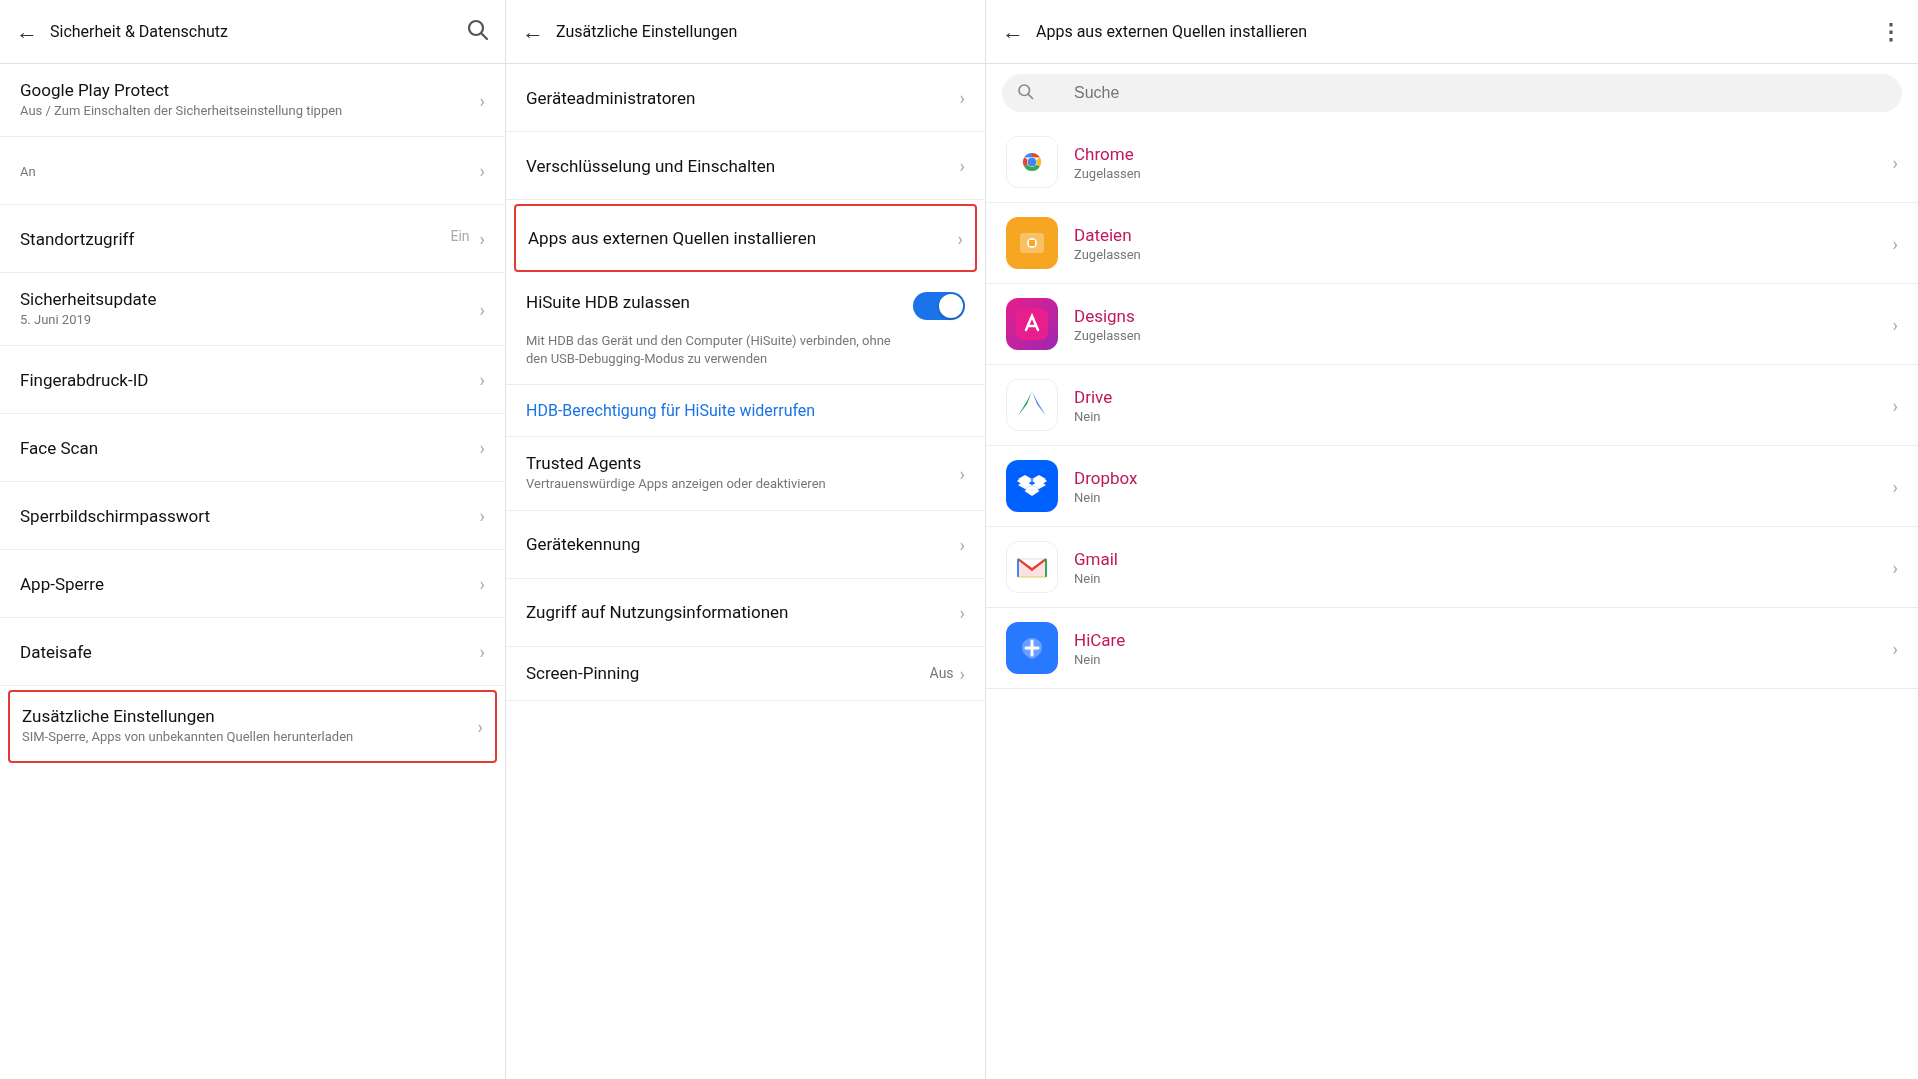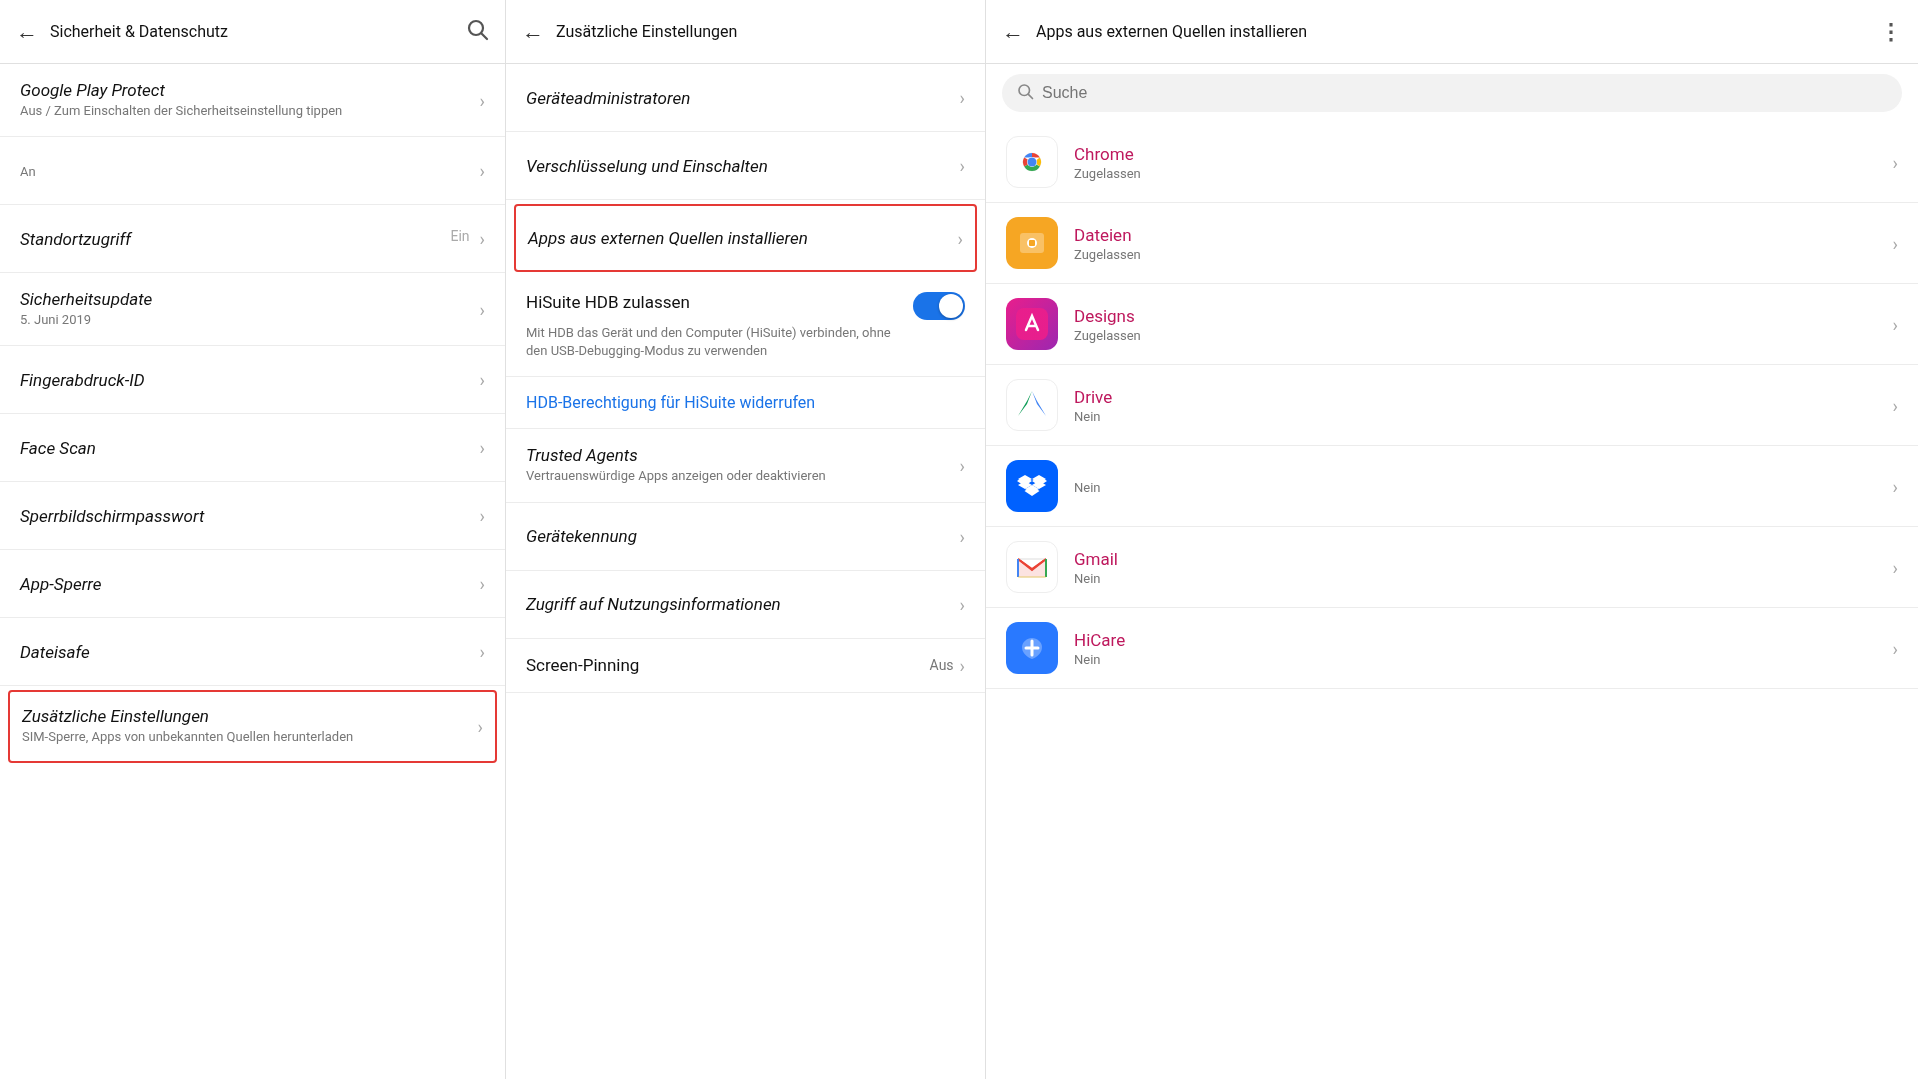--- a/index.html
+++ b/index.html
@@ -64,20 +64,21 @@
 
     
     .search-bar {
       display: flex;
       align-items: center;
       background: #f2f2f2;
       border-radius: 24px;
       margin: 10px 16px;
       padding: 8px 14px;
       flex-shrink: 0;
+      gap: 32px;
     }
     .search-bar input {
       border: none;
       background: transparent;
       font-size: 16px;
       color: #555;
       outline: none;
       flex: 1;
       margin-left: 8px;
     }
@@ -100,21 +101,20 @@
       min-height: 68px;
       position: relative;
     }
     .list-item-content {
       flex: 1;
     }
     .list-item-title {
       font-size: 17px;
       color: #111;
       font-weight: 400;
-      font-style: italic;
     }
     .list-item-sub {
       font-size: 13px;
       color: #777;
       margin-top: 2px;
       line-height: 1.4;
     }
     .list-item-right {
       display: flex;
       align-items: flex-start;
@@ -178,21 +178,21 @@
       display: flex;
       align-items: flex-start;
       gap: 12px;
     }
     .hisuite-content {
       flex: 1;
     }
     .hisuite-title {
       font-size: 17px;
       color: #111;
-      margin-bottom: 12px;
+      margin-bottom: 20px;
     }
     .hisuite-sub {
       font-size: 13px;
       color: #777;
       line-height: 1.4;
     }
 
     
     .app-item {
       display: flex;
@@ -505,20 +505,21 @@
           <path d="M7.5 5 L15 10 L7.5 15 L0 10 Z M22.5 5 L30 10 L22.5 15 L15 10 Z" fill="none"></path>
 
           <polygon points="1,8 8,4 15,8 8,12" fill="#fff"></polygon>
           <polygon points="15,8 22,4 29,8 22,12" fill="#fff"></polygon>
           <polygon points="1,14 8,10 15,14 8,18" fill="#fff"></polygon>
           <polygon points="15,14 22,10 29,14 22,18" fill="#fff"></polygon>
           <polygon points="8,18 15,14 22,18 15,22" fill="#fff"></polygon>
         </svg>
       </div>
       <div class="app-info">
+        <div class="app-name">Dropbox</div>
         <div class="app-status">Nein</div>
       </div>
       <span class="chevron">›</span>
     </div>
 
     <div class="app-item">
       <div class="app-icon icon-gmail">
         <svg width="36" height="36" viewBox="0 0 36 36" fill="none">
           <rect width="36" height="36" rx="8" fill="#fff"></rect>
           <path d="M4 10 L18 20 L32 10 L32 28 L4 28 Z" fill="#EA4335" opacity="0.15"></path>

